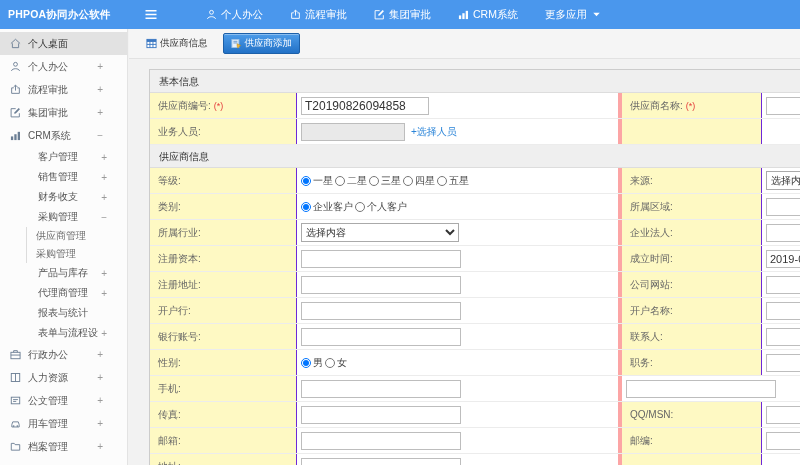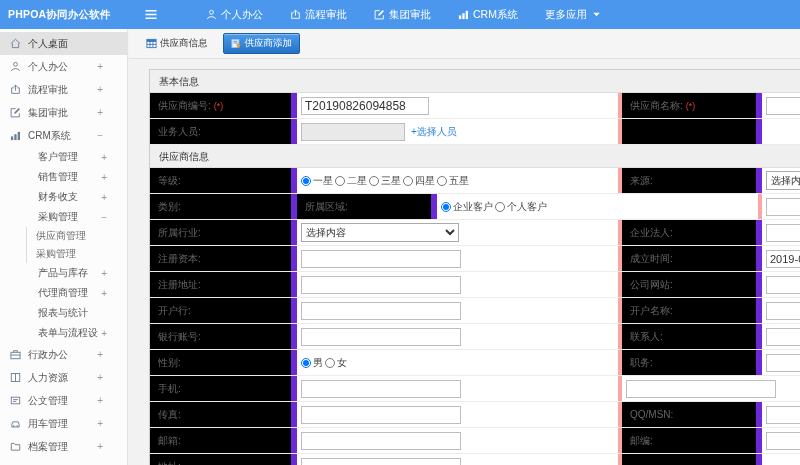--- a/index.html
+++ b/index.html
@@ -37,21 +37,21 @@
   .tab{display:flex;align-items:center;gap:3px;font-size:9.5px;color:#333;padding:3px 7px;cursor:pointer;border:1px solid transparent}
   .tab .icn svg{width:11px;height:11px}
   .tab.active{background:linear-gradient(var(--tab-active-top,#4d9ce9),var(--tab-active-bottom,#2271c6));
     border:1px solid #1c5fa8;border-radius:2px;color:#fff;box-shadow:inset 0 1px 0 rgba(255,255,255,.35)}
 
   .panel{margin:10px 0 0 20px;width:914px;background:#fff;border:1px solid var(--panel-border,#ccc)}
   .sec-header{height:23px;line-height:23px;background:var(--section-header-bg,#efefef);
     border-bottom:1px solid #ddd;padding-left:9px;font-size:10px;color:#333}
   .frow{display:flex;border-bottom:1px solid #ececec;height:26px}
   .fcell{display:flex;align-items:center}
-  .fcell-label{width:147px;background:#000000;border-right:6px solid #6d28d9;padding-left:8px;font-size:10px;color:#666;flex:none}
+  .fcell-label{width:147px;background:#fef9c3;border-right:1px solid #6d28d9;padding-left:8px;font-size:10px;color:#666;flex:none}
   .fcell-field{width:325px;padding-left:4px;border-right:4px solid #fca5a5;flex:none}
   .fcell-label.c2{width:140px}
   .fcell-field.c2{width:auto;flex:1;border-right:none}
   .req{color:var(--required,#e43a3a);font-style:normal;font-size:9px;margin-left:3px}
 
   input[type=text]{height:18px;width:160px;border:1px solid #bdbdbd;font-size:11px;padding:0 3px;color:#333;
     font-family:inherit;background:#fff}
   input[type=text].ro{background:#e9e9e9;width:104px}
   input[data-name="supplier-code-input"]{width:128px;font-size:12px}
   .fcell-field.c2 input[type=text],.fcell-field.c2 select{width:150px}
@@ -349,35 +349,35 @@
           <span data-name="source-label">来源:</span>
         </div>
         <div class="fcell fcell-field c2" data-name="field-cell">
           <select data-name="source-select"><option>选择内容</option></select>
         </div>
       </div>
       <div class="frow" data-name="form-row">
         <div class="fcell fcell-label" data-name="field-label-cell">
           <span data-name="category-label">类别:</span>
         </div>
-        <div class="fcell fcell-label c2" data-name="field-label-cell">
-          <span data-name="region-label">所属区域:</span>
-        </div>
         <div class="fcell fcell-field" data-name="field-cell">
           <span class="radio-group" data-name="category-radio-group">
             <label class="radio-opt" data-name="radio-option">
               <input type="radio" name="category" data-name="category-radio-1" checked="" style="">
               <span data-name="radio-label">企业客户</span>
             </label>
             <label class="radio-opt" data-name="radio-option">
               <input type="radio" name="category" data-name="category-radio-2" style="">
               <span data-name="radio-label">个人客户</span>
             </label>
           </span>
         </div>
+        <div class="fcell fcell-label c2" data-name="field-label-cell">
+          <span data-name="region-label">所属区域:</span>
+        </div>
         <div class="fcell fcell-field c2" data-name="field-cell">
           <input type="text" data-name="region-input" style="">
         </div>
       </div>
       <div class="frow" data-name="form-row">
         <div class="fcell fcell-label" data-name="field-label-cell">
           <span data-name="industry-label">所属行业:</span>
         </div>
         <div class="fcell fcell-field" data-name="field-cell">
           <select data-name="industry-select"><option>选择内容</option></select>

